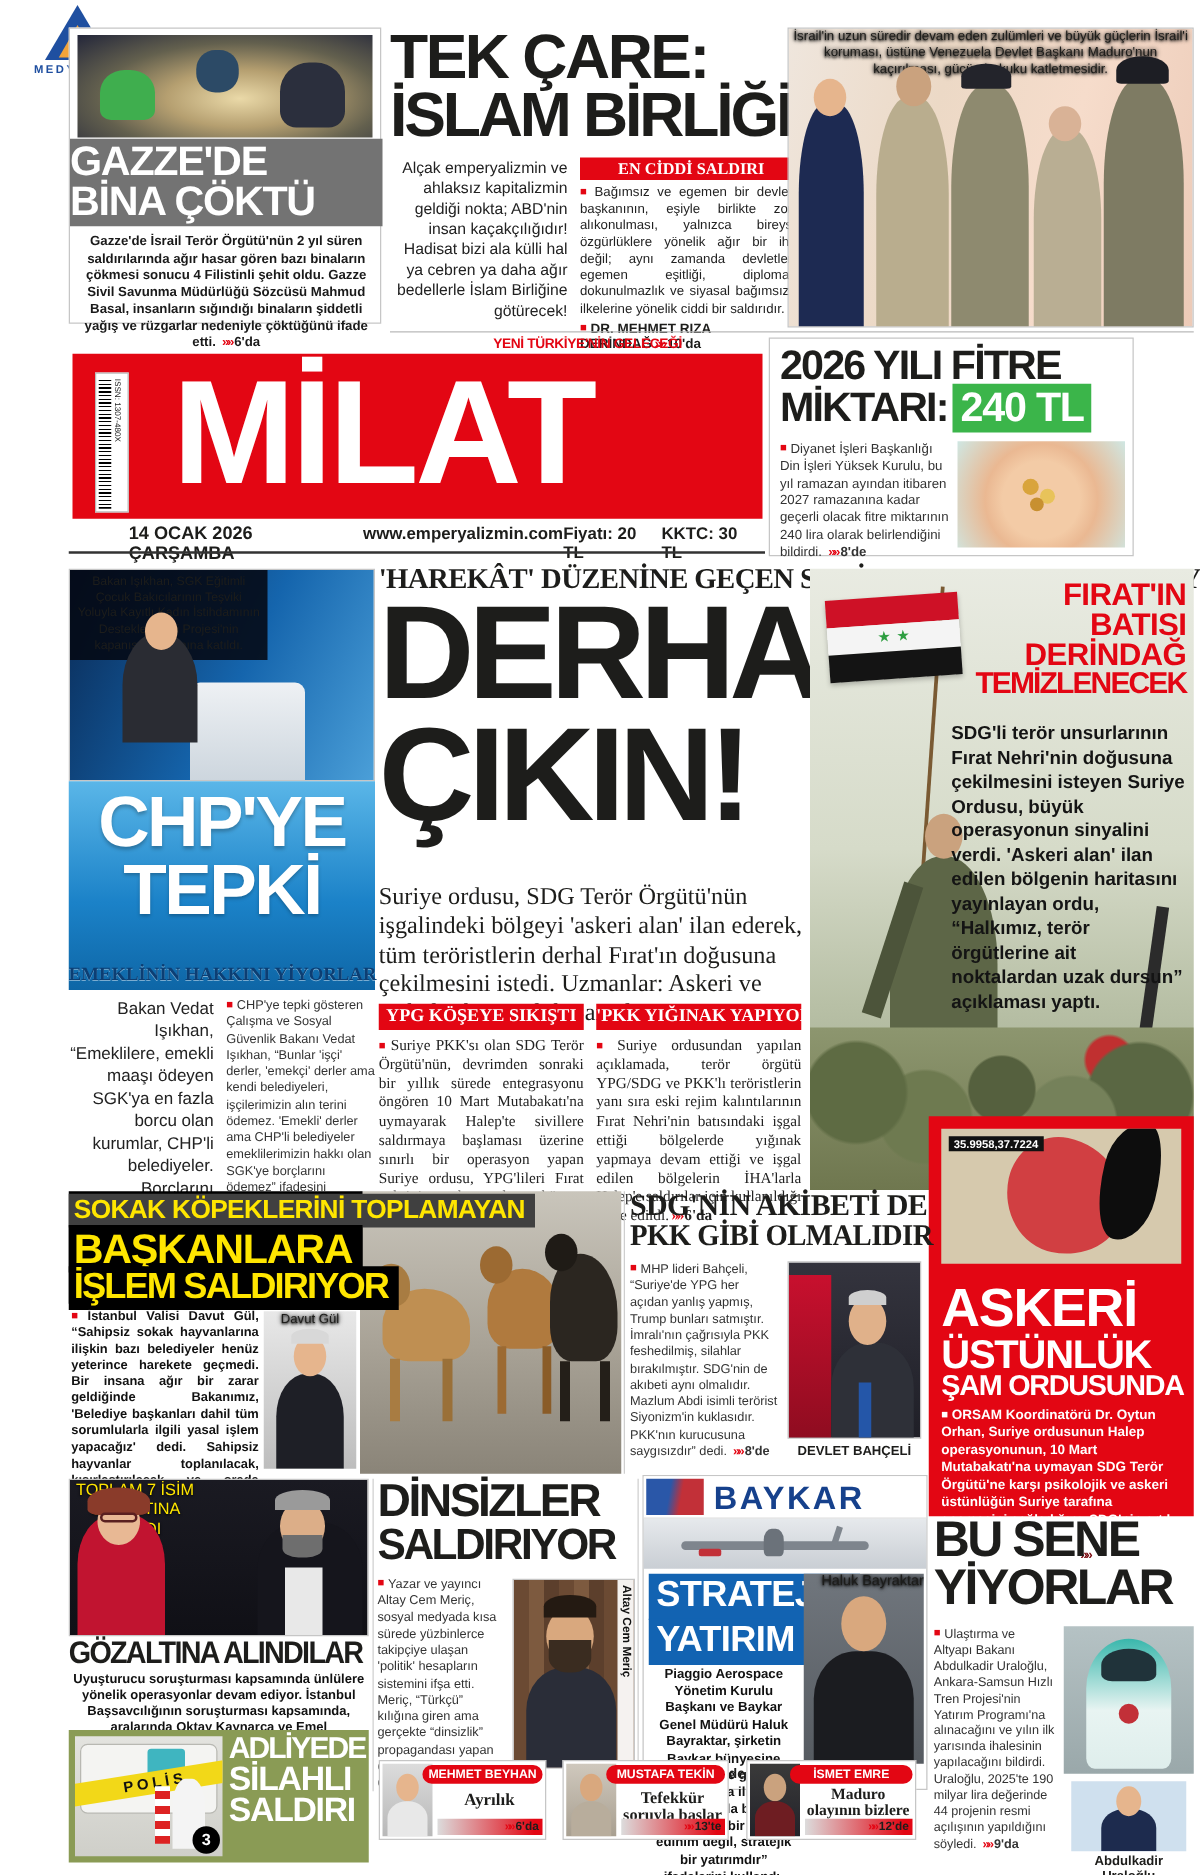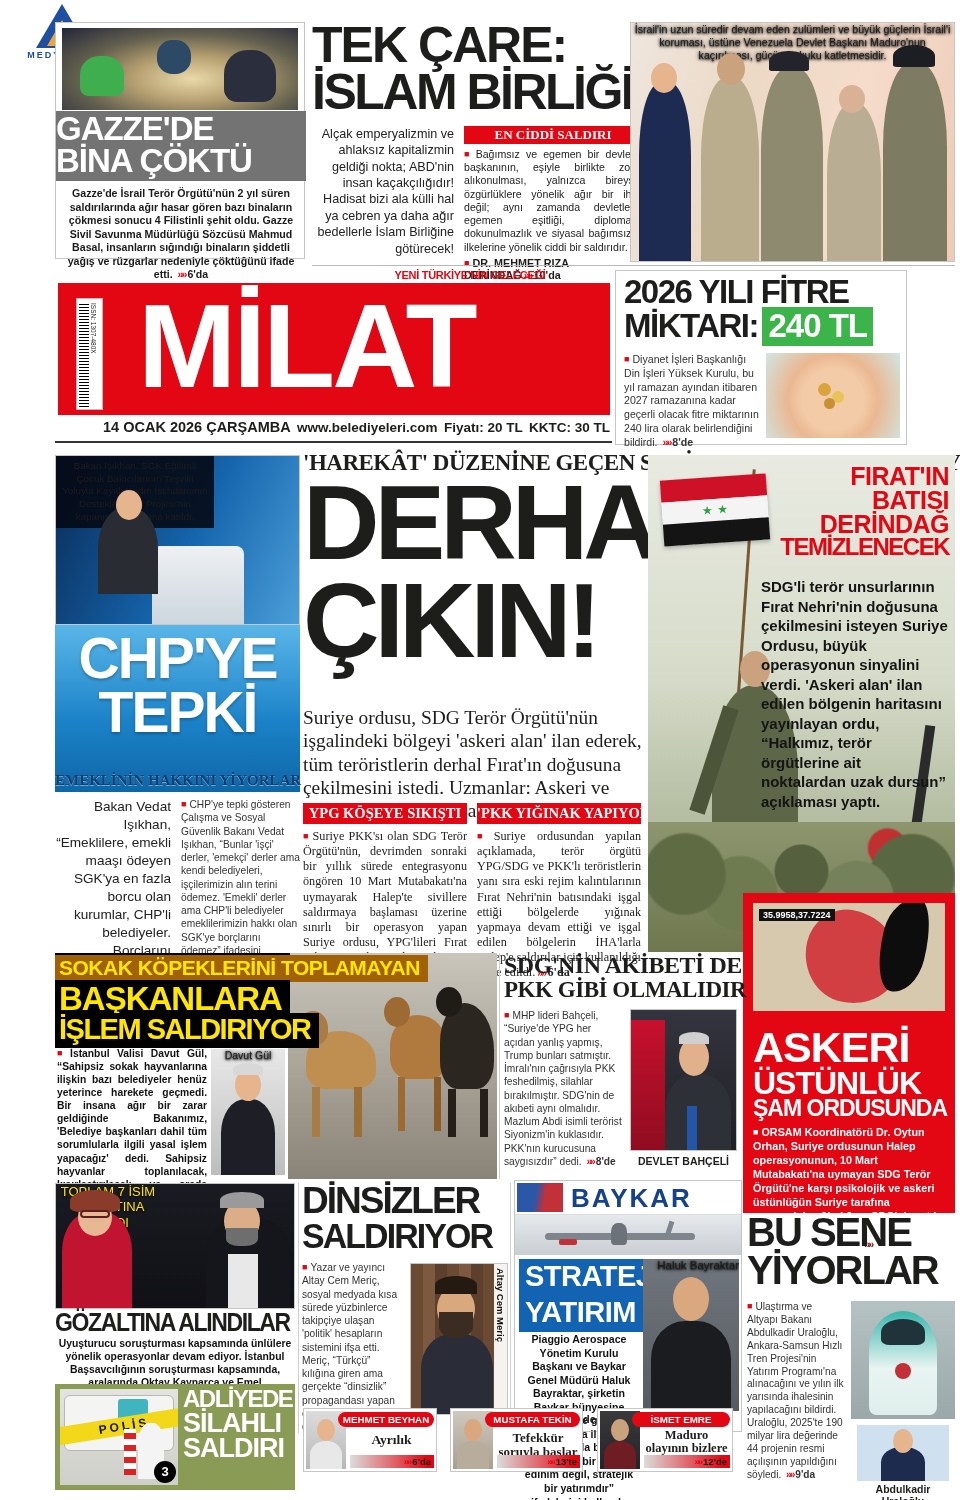--- a/index.html
+++ b/index.html
@@ -82,21 +82,21 @@
   <div class="abs b red nowrap" style="left:330px;top:269px;width:280px;text-align:center;font-size:11px;letter-spacing:-0.3px">YENİ TÜRKİYE'NİN GELECEĞİ</div>
   <div class="abs" style="left:58px;top:283px;width:552px;height:132px;background:#e30613">
     <div class="hl w nowrap" style="position:absolute;left:80px;top:2px;font-size:118px;letter-spacing:-3px;line-height:1.05;color:#fff">MİLAT</div>
   </div>
   <div class="abs" style="left:76px;top:298px;width:27px;height:112px;background:#fff;border:1px solid #bbb;overflow:hidden">
     <div style="position:absolute;left:2px;top:4px;width:10px;height:104px;background:repeating-linear-gradient(0deg,#000 0 1px,#fff 1px 3px)"></div>
     <div style="position:absolute;left:13px;top:4px;writing-mode:vertical-rl;font-size:6.5px;color:#222">ISSN: 1307-480X</div>
   </div>
   <div class="abs" style="left:58px;top:419px;width:552px;display:flex;justify-content:space-between;align-items:baseline">
     <span class="b" style="font-size:14.5px;padding-left:45px">14 OCAK 2026 ÇARŞAMBA</span>
-    <span class="b" style="font-size:13.5px">www.belediyeleri.com</span>
+    <span class="b" style="font-size:13.5px">www.emperyalizmin.com</span>
     <span class="b" style="font-size:13.5px">Fiyatı: 20 TL</span>
     <span class="b" style="font-size:13.5px">KKTC: 30 TL</span>
   </div>
   <div class="abs" style="left:55px;top:441px;width:557px;height:2px;background:#333"></div>
 
   <div class="abs bordered" style="left:615px;top:270px;width:292px;height:175px;background:#fff;padding:4px 8px">
     <div class="hl nowrap" style="font-size:33px;letter-spacing:-1.5px;line-height:1">2026 YILI FİTRE</div>
     <div style="margin-top:2px;line-height:1">
       <span class="hl" style="font-size:33px;letter-spacing:-1.5px">MİKTARI:</span>
       <span class="hl" style="font-size:33px;letter-spacing:-1px;background:#3bb54a;color:#fff;padding:0 6px 2px 6px">240 TL</span>
@@ -200,21 +200,21 @@
       <div class="abs" style="left:102px;top:62px;width:58px;height:64px;background:#b07a3e;border-radius:48% 52% 32% 32%"></div>
       <div class="abs" style="left:96px;top:44px;width:26px;height:30px;background:#9c6a32;border-radius:50%"></div>
       <div class="abs" style="left:110px;top:124px;width:7px;height:54px;background:#9c6a32"></div>
       <div class="abs" style="left:146px;top:124px;width:7px;height:54px;background:#8a5c28"></div>
       <div class="abs" style="left:152px;top:50px;width:54px;height:86px;background:#2b2620;border-radius:45% 55% 32% 32%"></div>
       <div class="abs" style="left:148px;top:34px;width:26px;height:30px;background:#1f1b16;border-radius:50%"></div>
       <div class="abs" style="left:160px;top:136px;width:8px;height:48px;background:#241f19"></div>
       <div class="abs" style="left:192px;top:136px;width:8px;height:48px;background:#241f19"></div>
     </div>
     <div class="abs" style="left:0;top:0;width:235px;height:90px;background:#000"></div>
-    <div class="abs nowrap" style="left:0;top:2px;background:#a16207;color:#ffe600;font-weight:bold;font-size:21px;letter-spacing:-0.5px;padding:1px 8px 2px 4px">SOKAK KÖPEKLERİNİ TOPLAMAYAN</div>
+    <div class="abs nowrap" style="left:0;top:2px;background:#404040;color:#ffe600;font-weight:bold;font-size:21px;letter-spacing:-0.5px;padding:1px 8px 2px 4px">SOKAK KÖPEKLERİNİ TOPLAMAYAN</div>
     <div class="abs nowrap" style="left:0;top:27px;background:#000;color:#ffe600;font-weight:bold;font-size:33px;letter-spacing:-1px;padding:0 8px 0 4px">BAŞKANLARA</div>
     <div class="abs nowrap" style="left:0;top:60px;background:#000;color:#ffe600;font-weight:bold;font-size:29px;letter-spacing:-1.5px;padding:0 8px 2px 4px">İŞLEM SALDIRIYOR</div>
     <div class="abs b" style="left:2px;top:94px;width:150px;font-size:10.3px;line-height:1.27;text-align:justify;color:#111">
       <span class="bul">■</span><span>İstanbul Valisi Davut Gül, “Sahipsiz sokak hayvanlarına ilişkin bazı belediyeler henüz yeterince harekete geçmedi. Bir insana ağır bir zarar geldiğinde Bakanımız, 'Belediye başkanları dahil tüm sorumlularla ilgili yasal işlem yapacağız' dedi. Sahipsiz hayvanlar toplanılacak, kısırlaştırılacak ve orada bakılacak” ifadesini kullandı.</span>
       <span class="arw">»»</span><span class="b">9'da</span>
     </div>
     <div class="photo" style="left:156px;top:96px;width:74px;height:126px;background:linear-gradient(#e8e8e8,#bdbdbd)">
       <div class="abs" style="left:10px;top:50px;width:54px;height:76px;background:#1e1f26;border-radius:45% 45% 0 0"></div>
       <div class="face" style="left:24px;top:20px;width:26px;height:32px"></div>
       <div class="abs" style="left:22px;top:14px;width:30px;height:12px;background:#d8d8d8;border-radius:50% 50% 0 0"></div>

